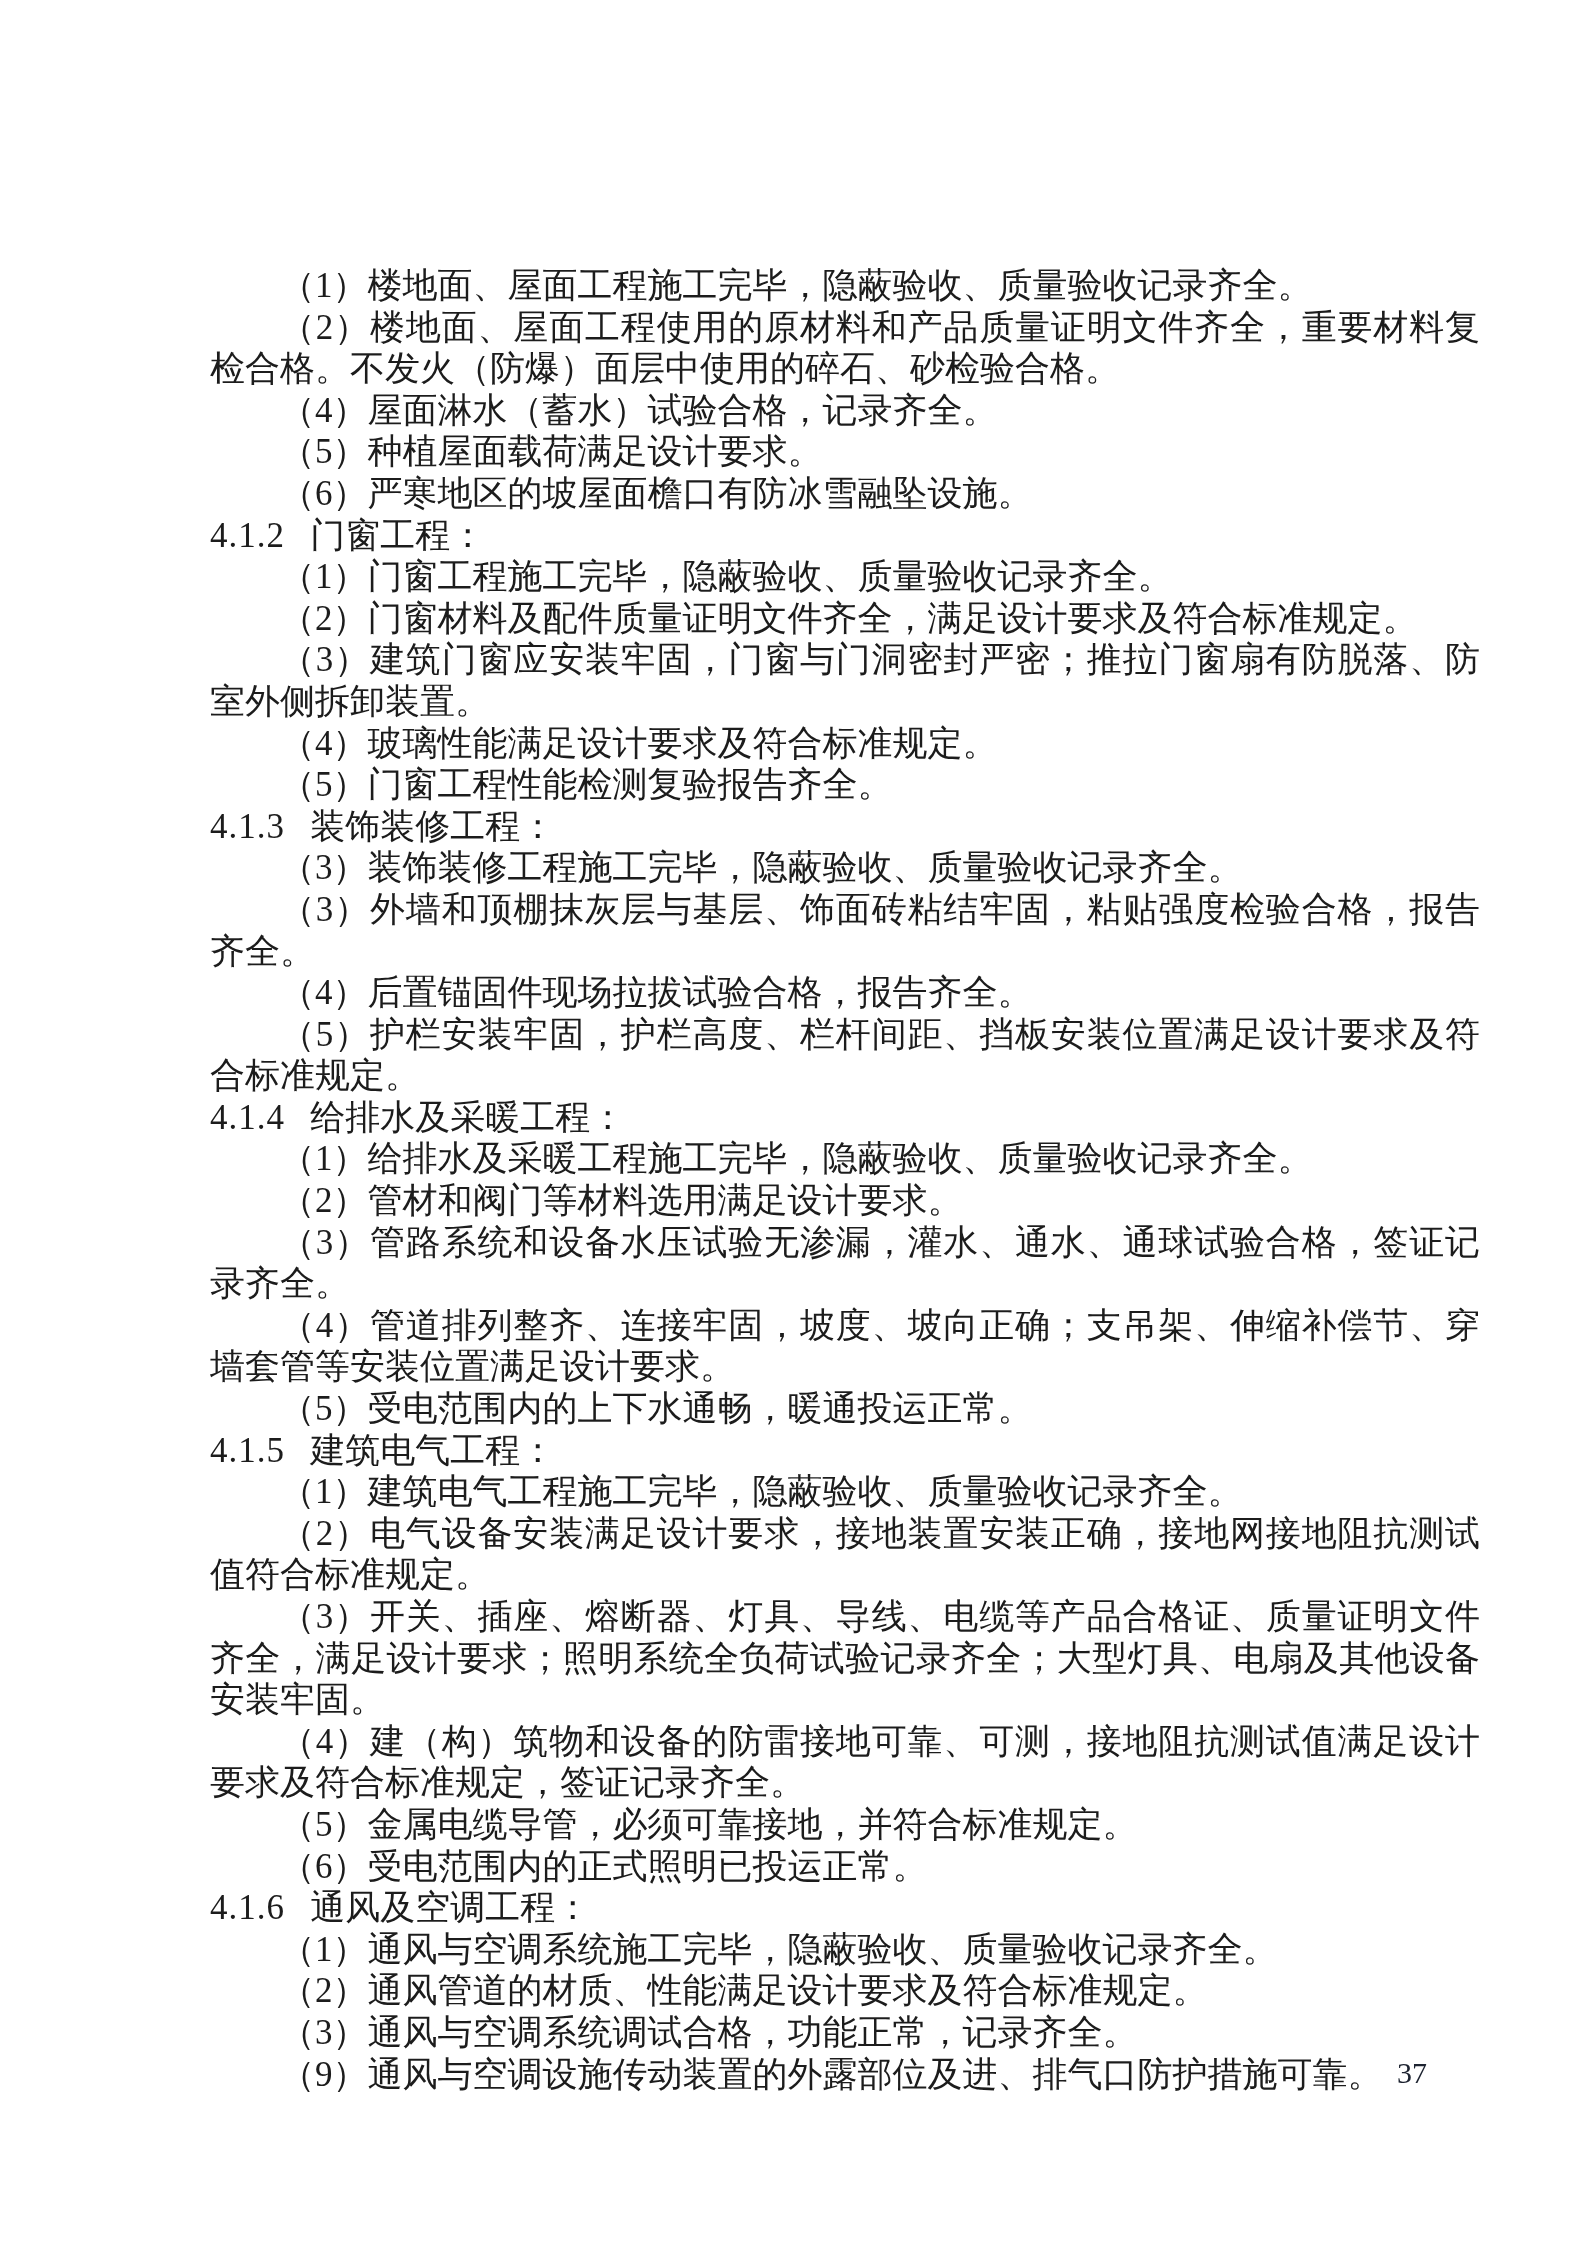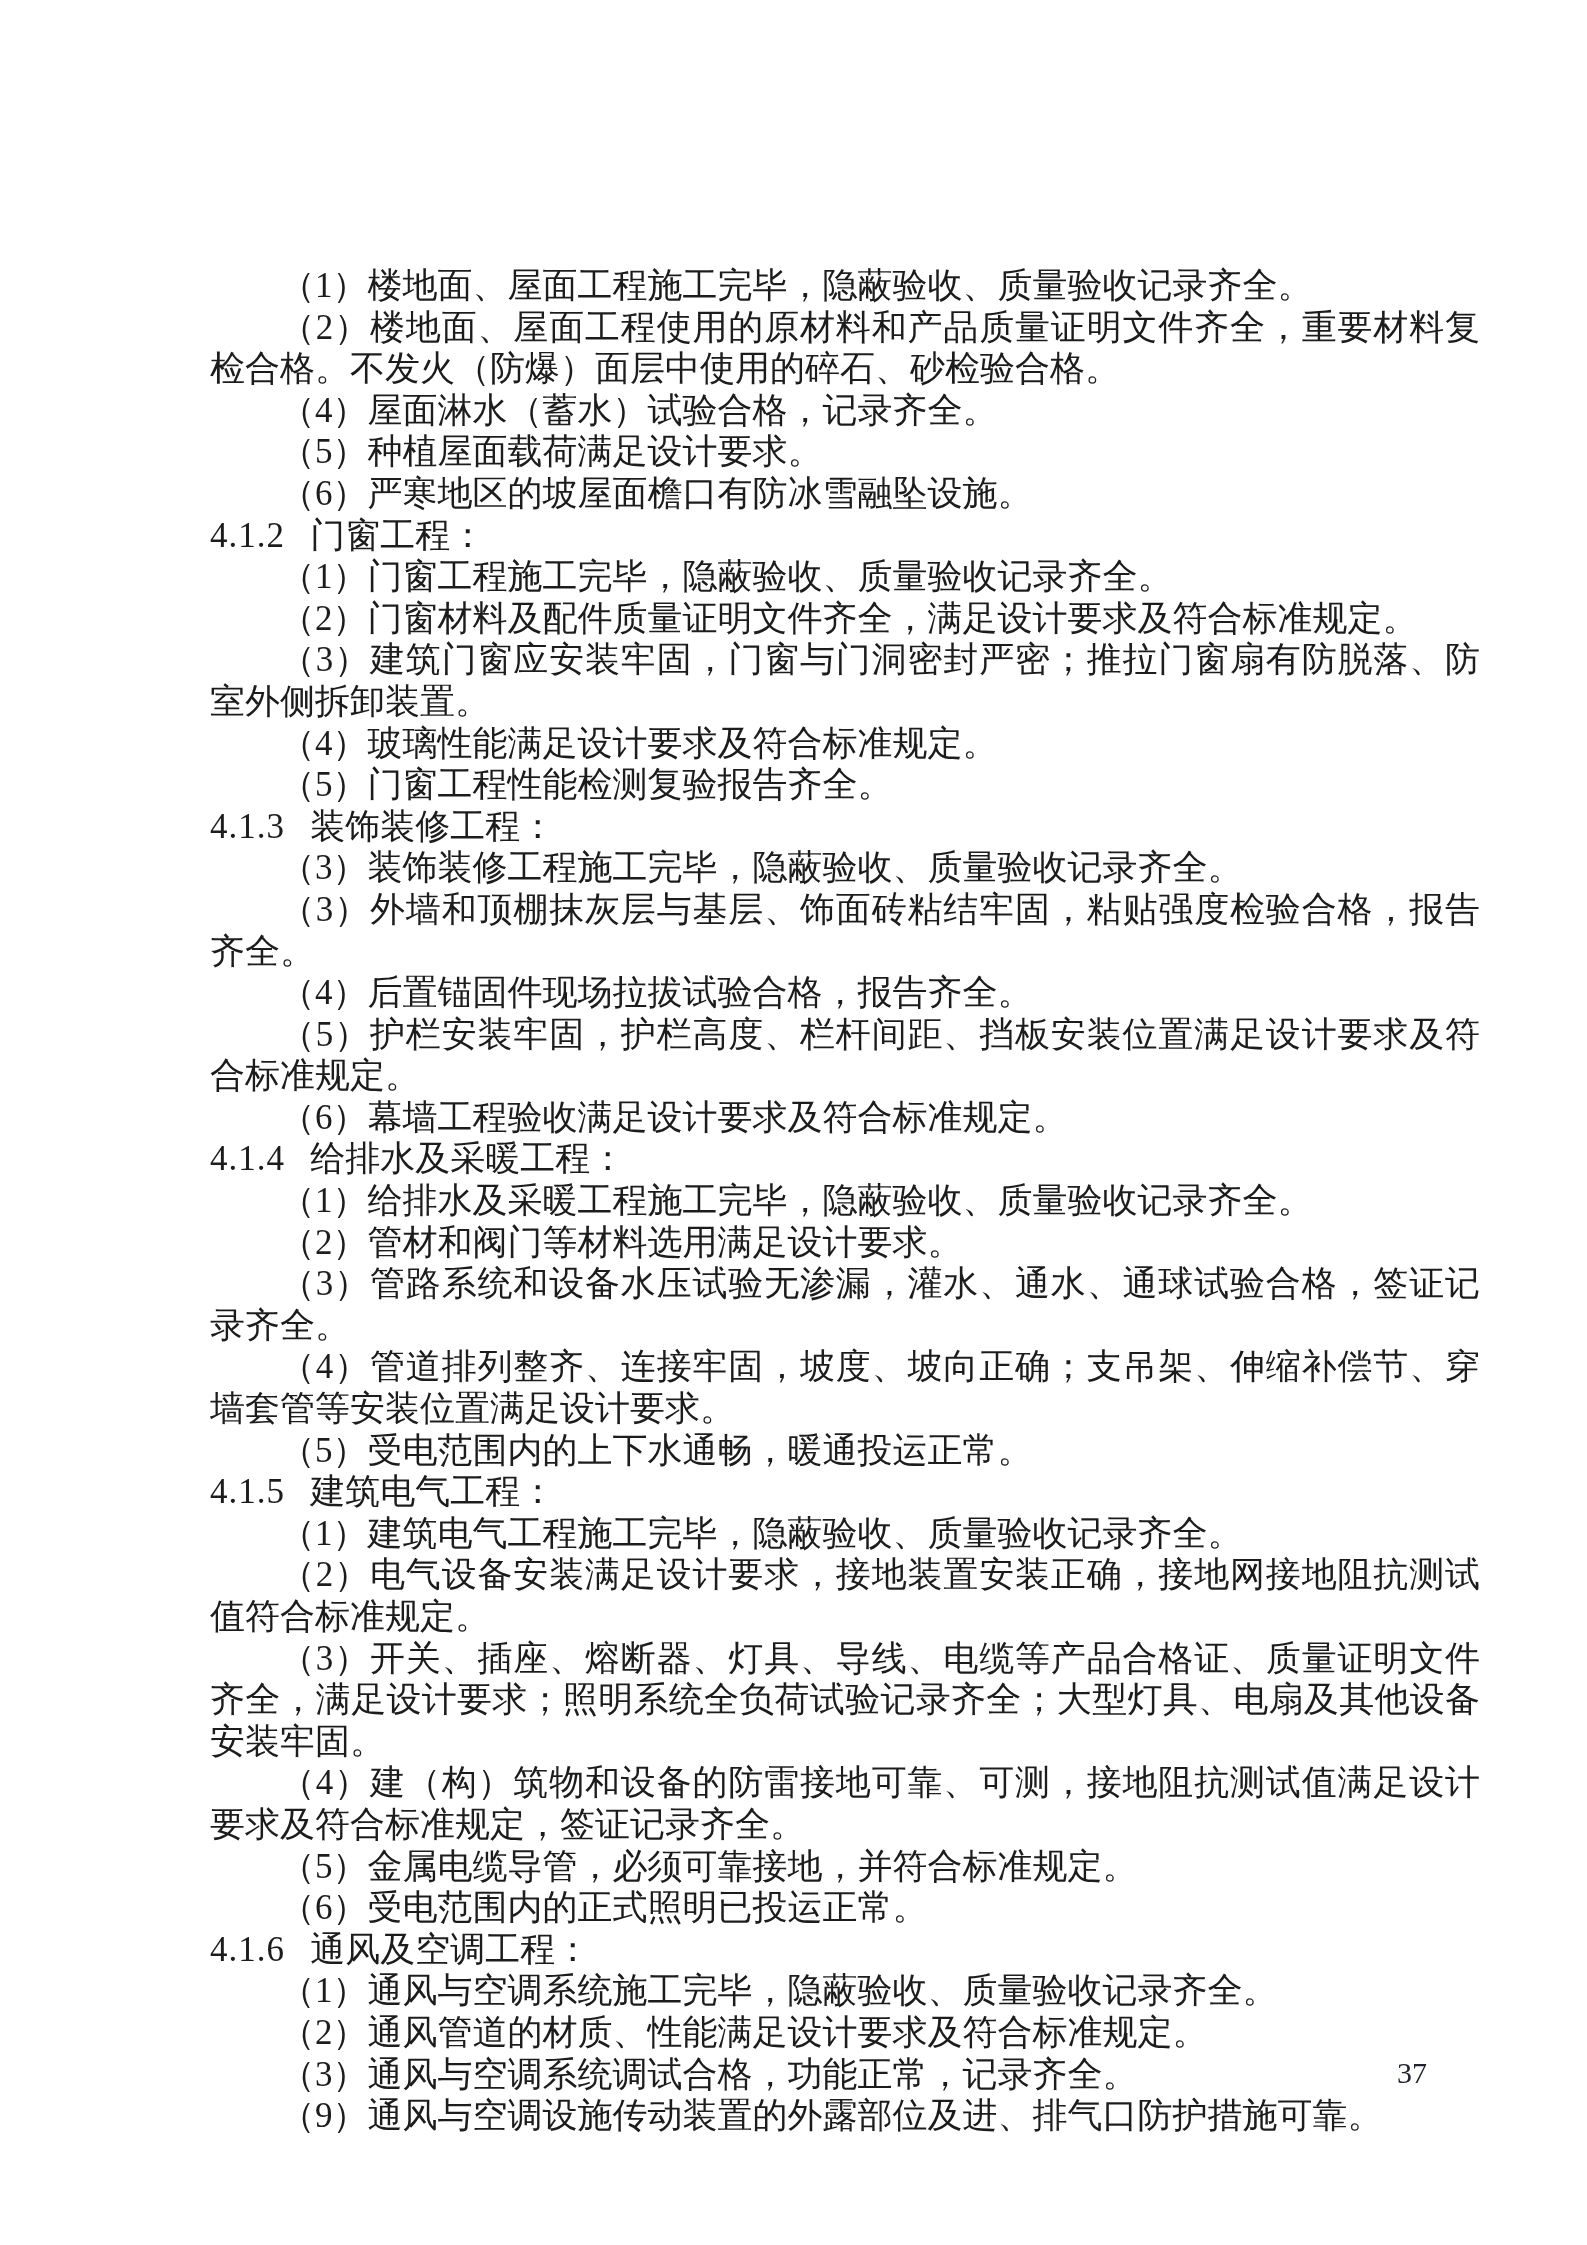--- a/index.html
+++ b/index.html
@@ -63,21 +63,20 @@
       <div class="para">（1）门窗工程施工完毕，隐蔽验收、质量验收记录齐全。</div>
       <div class="para">（2）门窗材料及配件质量证明文件齐全，满足设计要求及符合标准规定。</div>
       <div class="para">（3）建筑门窗应安装牢固，门窗与门洞密封严密；推拉门窗扇有防脱落、防室外侧拆卸装置。</div>
       <div class="para">（4）玻璃性能满足设计要求及符合标准规定。</div>
       <div class="para">（5）门窗工程性能检测复验报告齐全。</div>
       <div class="heading"><span class="hnum">4.1.3</span><span>装饰装修工程：</span></div>
       <div class="para">（3）装饰装修工程施工完毕，隐蔽验收、质量验收记录齐全。</div>
       <div class="para">（3）外墙和顶棚抹灰层与基层、饰面砖粘结牢固，粘贴强度检验合格，报告齐全。</div>
       <div class="para">（4）后置锚固件现场拉拔试验合格，报告齐全。</div>
       <div class="para">（5）护栏安装牢固，护栏高度、栏杆间距、挡板安装位置满足设计要求及符合标准规定。</div>
-      <div class="para">（6）幕墙工程验收满足设计要求及符合标准规定。</div>
       <div class="heading"><span class="hnum">4.1.4</span><span>给排水及采暖工程：</span></div>
       <div class="para">（1）给排水及采暖工程施工完毕，隐蔽验收、质量验收记录齐全。</div>
       <div class="para">（2）管材和阀门等材料选用满足设计要求。</div>
       <div class="para">（3）管路系统和设备水压试验无渗漏，灌水、通水、通球试验合格，签证记录齐全。</div>
       <div class="para">（4）管道排列整齐、连接牢固，坡度、坡向正确；支吊架、伸缩补偿节、穿墙套管等安装位置满足设计要求。</div>
       <div class="para">（5）受电范围内的上下水通畅，暖通投运正常。</div>
       <div class="heading"><span class="hnum">4.1.5</span><span>建筑电气工程：</span></div>
       <div class="para">（1）建筑电气工程施工完毕，隐蔽验收、质量验收记录齐全。</div>
       <div class="para">（2）电气设备安装满足设计要求，接地装置安装正确，接地网接地阻抗测试值符合标准规定。</div>
       <div class="para">（3）开关、插座、熔断器、灯具、导线、电缆等产品合格证、质量证明文件齐全，满足设计要求；照明系统全负荷试验记录齐全；大型灯具、电扇及其他设备安装牢固。</div>

